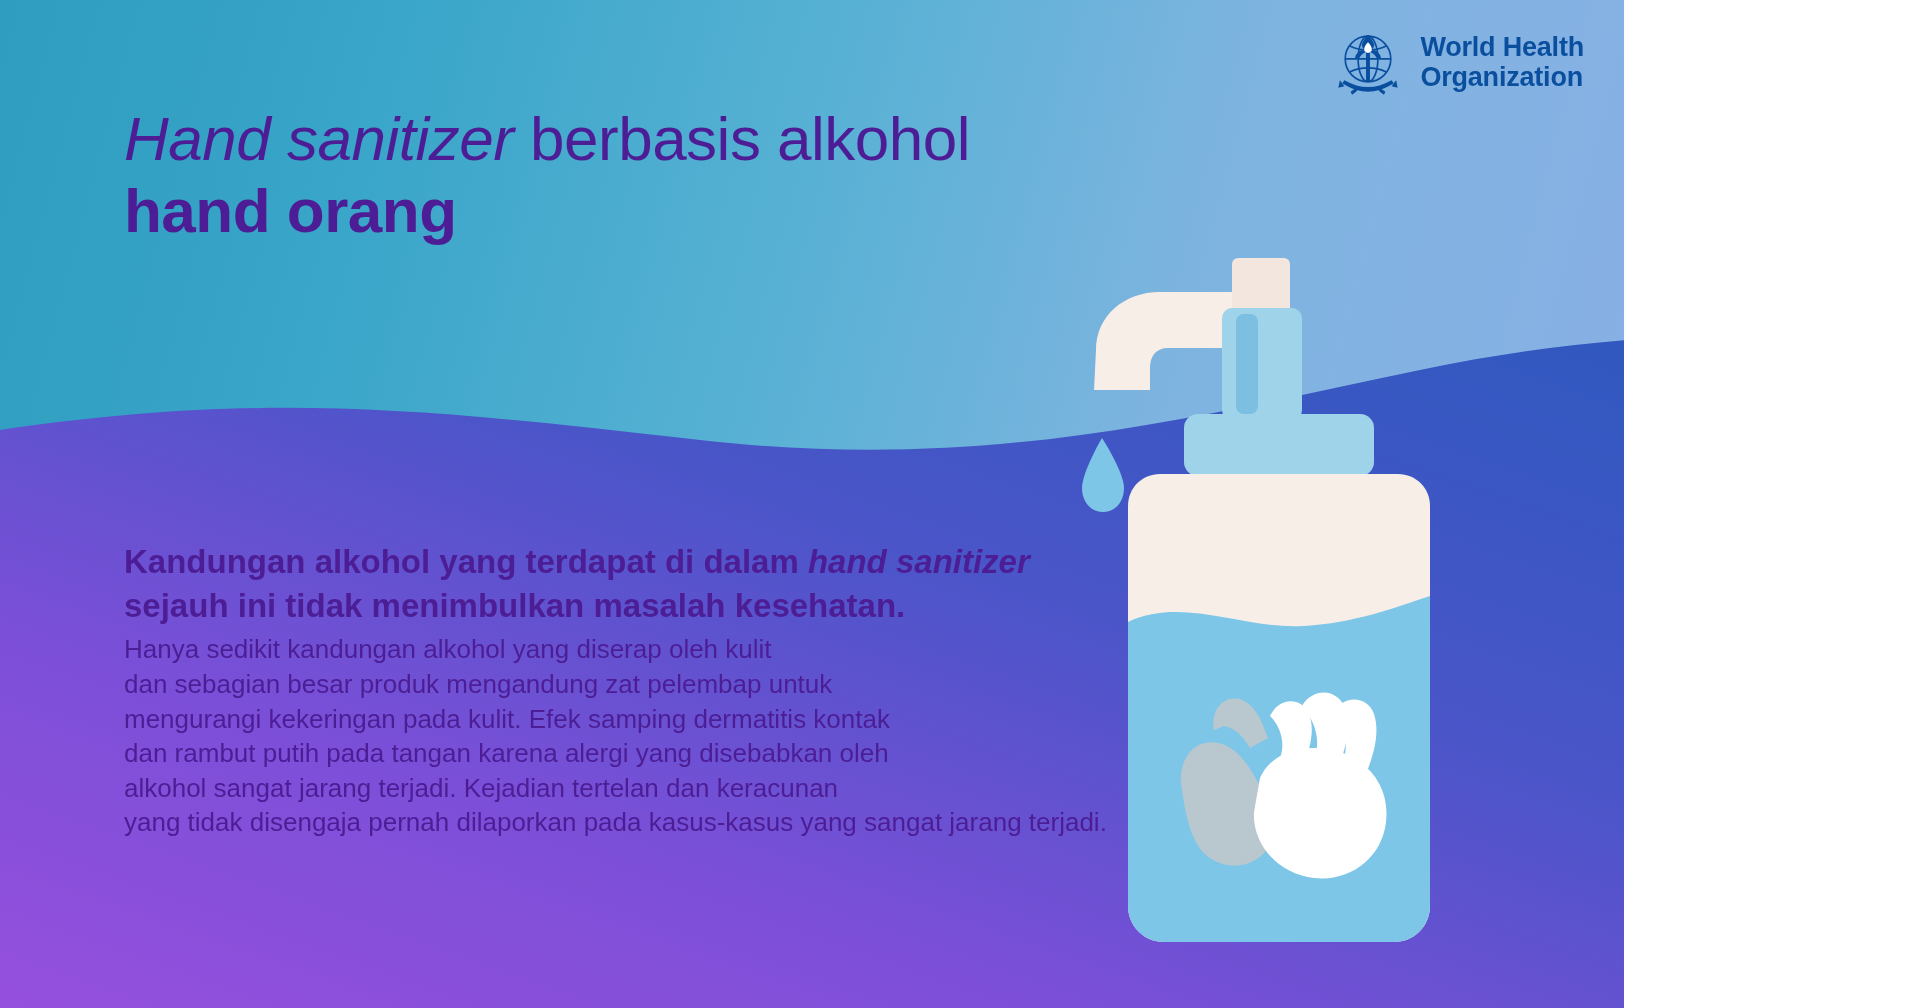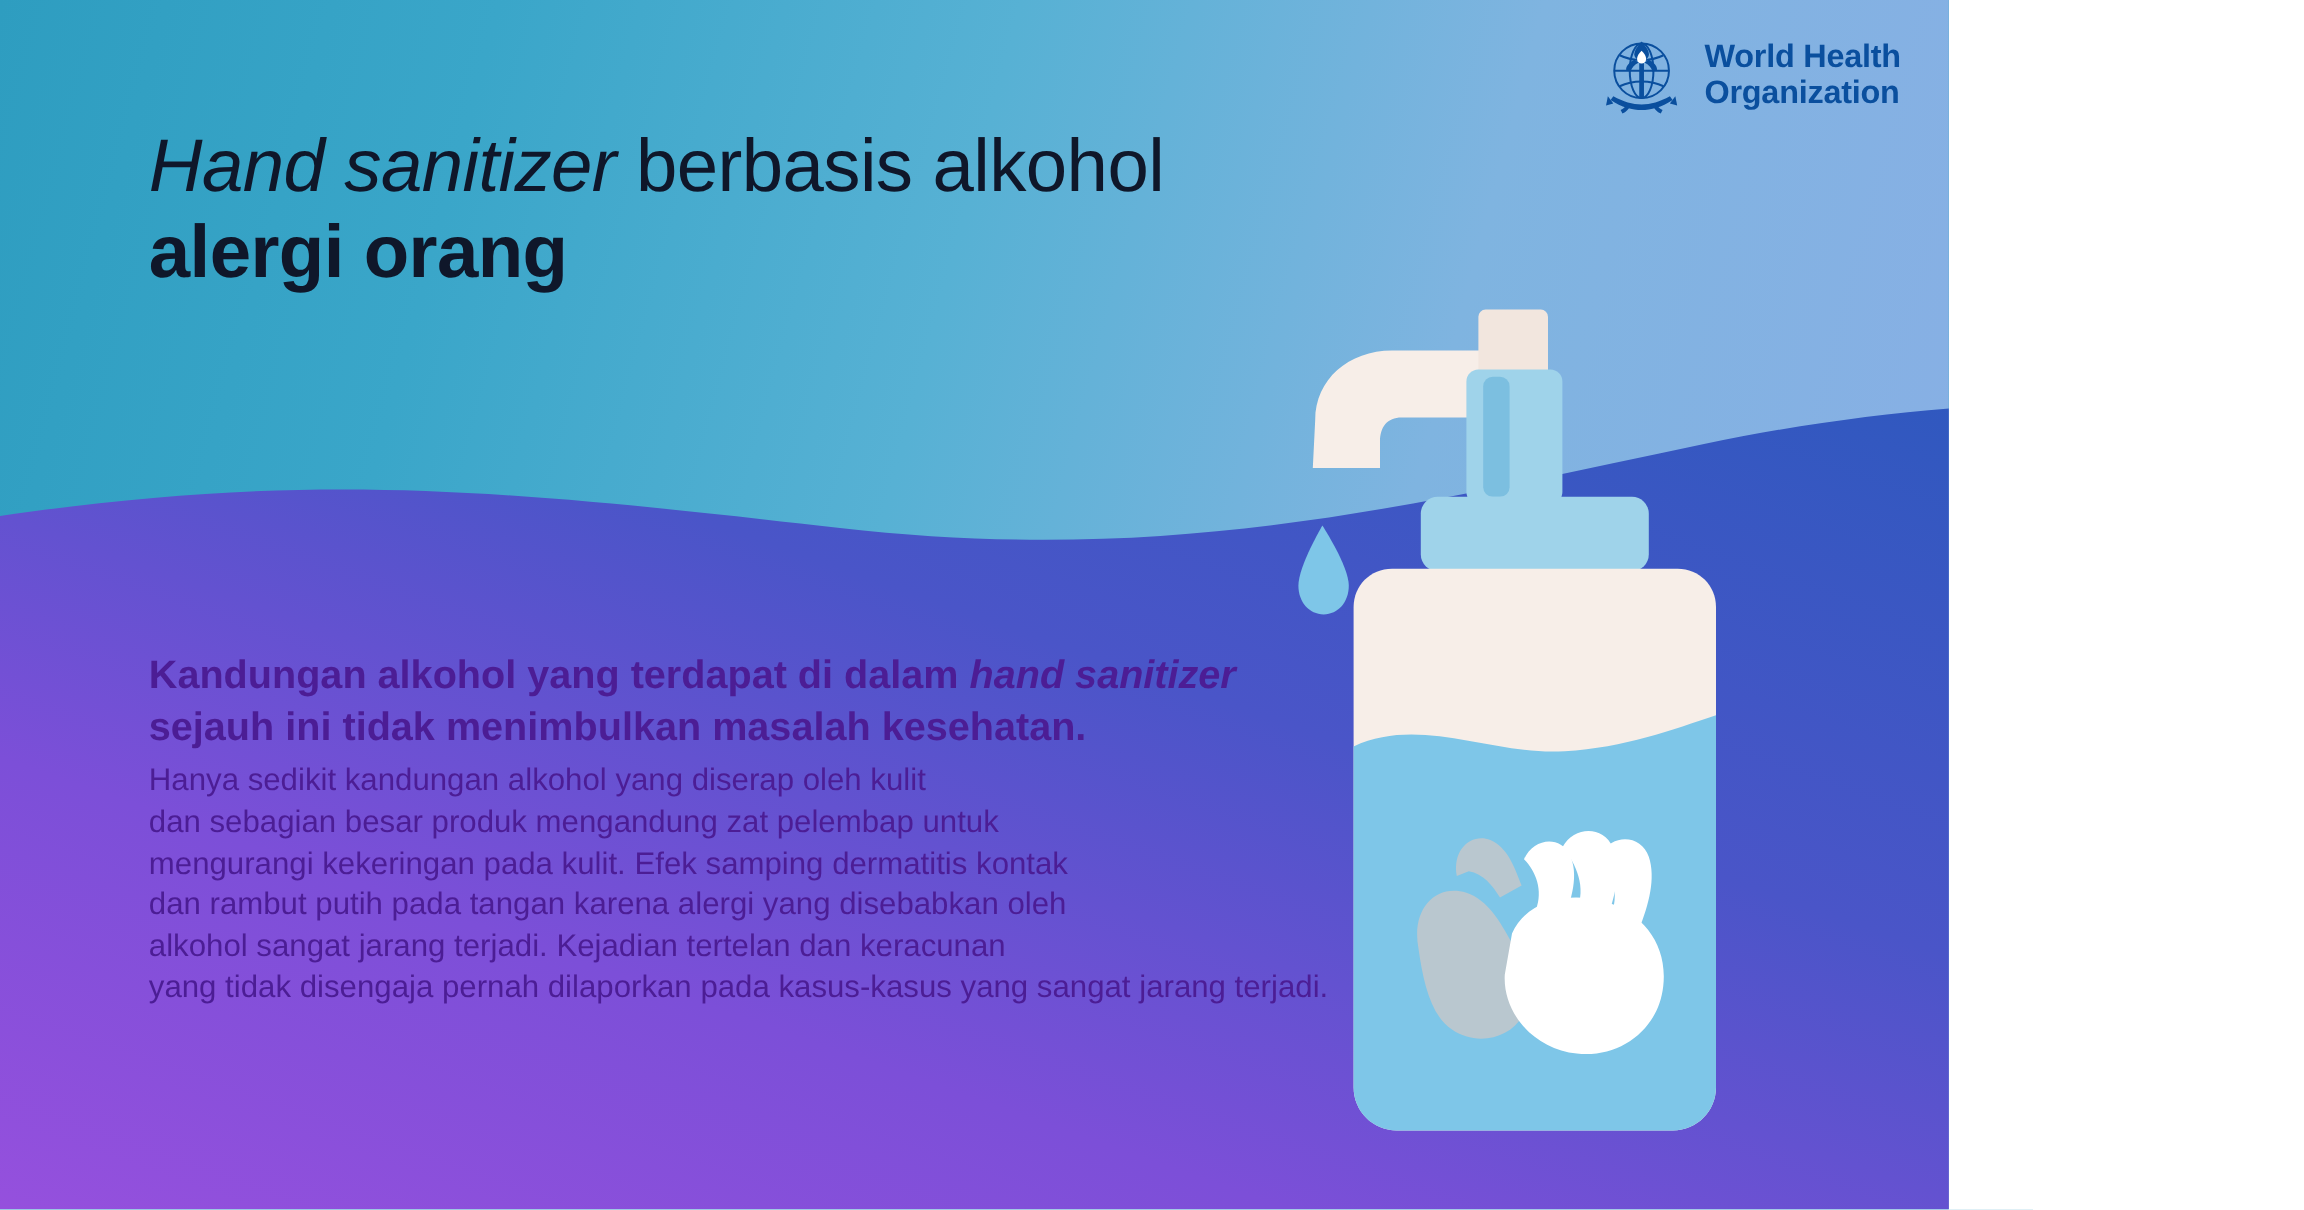--- a/index.html
+++ b/index.html
@@ -56,21 +56,21 @@
     line-height: 1.12;
     letter-spacing: -0.2px;
     white-space: pre-line;
   }
   
   .headline {
     position: absolute;
     left: 124px;
     top: 106px;
     width: 1200px;
-    color: #0f172a;
+    color: #4c1d95;
   }
   .headline .line1 {
     font-size: 62px;
     line-height: 1.08;
     font-weight: 400;
     letter-spacing: -0.5px;
     white-space: nowrap;
   }
   .headline .line1 em {
     font-style: italic;
@@ -168,21 +168,21 @@
       </svg>
     </div>
     <div class="who-text">World Health
 Organization</div>
   </div>
 
   <div class="headline">
     <div class="line1">
       <em>Hand sanitizer</em><span> berbasis alkohol</span>
     </div>
-    <div class="line3">alergi orang</div>
+    <div class="line3">hand orang</div>
   </div>
 
   <div class="body-copy">
     <p class="lead">
       <span>Kandungan alkohol yang terdapat di dalam </span><em>hand sanitizer</em><br>
       <span>sejauh ini tidak menimbulkan masalah kesehatan.</span>
     </p>
     <p class="para">Hanya sedikit kandungan alkohol yang diserap oleh kulit
 dan sebagian besar produk mengandung zat pelembap untuk
 mengurangi kekeringan pada kulit. Efek samping dermatitis kontak

